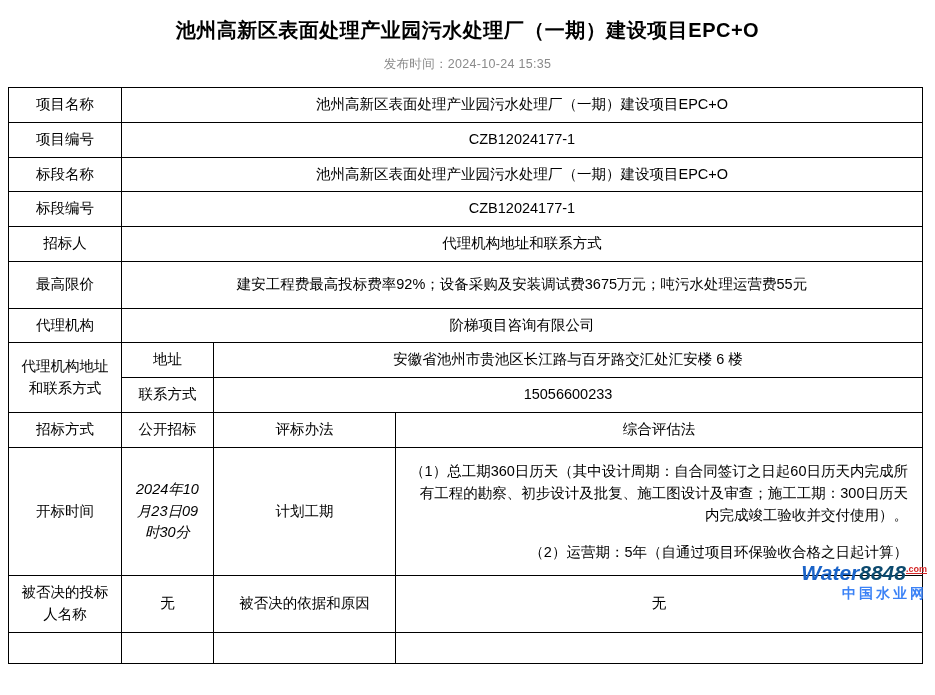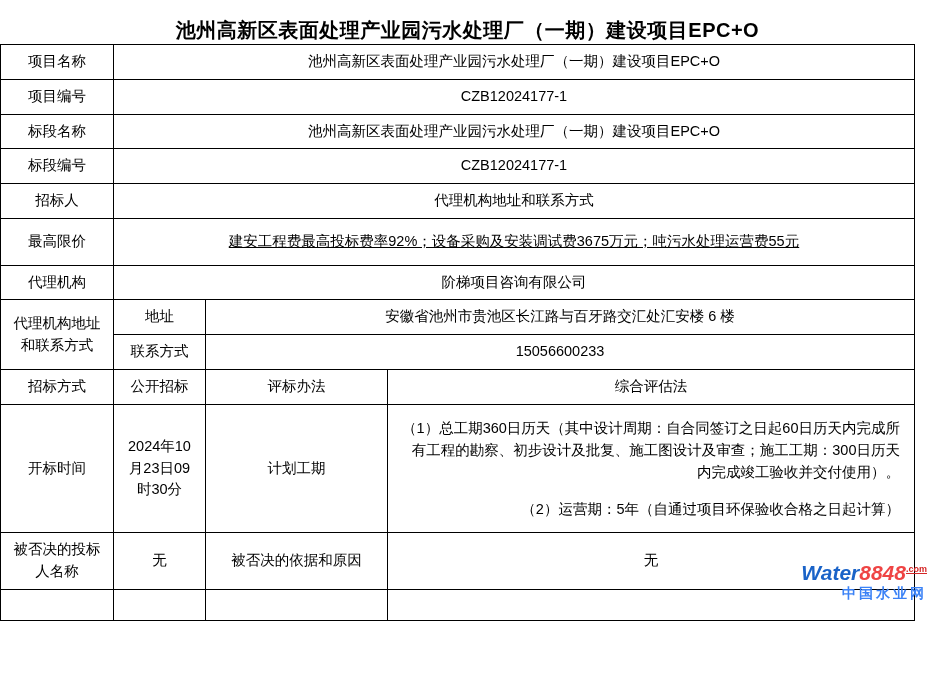--- a/index.html
+++ b/index.html
@@ -33,21 +33,21 @@
   .publish-time {
     text-align: center;
     font-size: 12.5px;
     color: #8a8a8a;
     padding: 12px 0 14px 0;
     letter-spacing: 0.3px;
   }
   table.main {
     border-collapse: collapse;
     width: 915px;
-    margin: 0 0;
+    margin: 0 8px;
     table-layout: fixed;
     border-radius: 16px;
   }
   table.main td {
     border: 1px solid #000;
     font-size: 14.5px;
     padding: 6px 8px;
     vertical-align: middle;
     line-height: 1.5;
   }
@@ -79,20 +79,21 @@
     font-size: 14.5px;
     line-height: 1.55;
   }
   .para + .para {
     margin-top: 10px;
   }
   .opentime-cell {
     text-align: center;
     line-height: 1.6;
     font-size: 14.5px;
+    font-style: italic;
   }
   .watermark {
     position: absolute;
     right: 8px;
     bottom: 22px;
     text-align: right;
     pointer-events: none;
     user-select: none;
   }
   .wm-line1 {
@@ -100,21 +101,21 @@
     font-weight: bold;
     font-style: italic;
     color: #1a63c8;
     letter-spacing: 0px;
     line-height: 1;
   }
   .wm-line1 .blue {
     color: #1a63c8;
   }
   .wm-line1 .red {
-    color: #ef4444;
+    color: #0c4a6e;
     text-align: right;
   }
   .wm-sup {
     font-size: 9px;
     vertical-align: super;
     color: #d42626;
     font-style: normal;
     font-weight: bold;
     text-decoration: underline;
   }
@@ -126,20 +127,21 @@
     line-height: 1.3;
     margin-top: 1px;
   }
 </style>
 </head>
 <body>
 
 <div class="page">
 
   <div class="doc-title">池州高新区表面处理产业园污水处理厂（一期）建设项目EPC+O</div>
+  <div class="publish-time">发布时间：2024-10-24 15:35</div>
 
   <table class="main">
     <colgroup>
       <col style="width:113px">
       <col style="width:92px">
       <col style="width:182px">
       <col>
     </colgroup>
     <tbody>
       <tr>
@@ -157,21 +159,21 @@
       <tr>
         <td class="c-label">标段编号</td>
         <td class="c-center" colspan="3">CZB12024177-1</td>
       </tr>
       <tr>
         <td class="c-label">招标人</td>
         <td class="c-center" colspan="3">代理机构地址和联系方式</td>
       </tr>
       <tr>
         <td class="c-label">最高限价</td>
-        <td class="c-center" colspan="3" style="padding:12px 8px;text-decoration:underline;">建安工程费最高投标费率92%；设备采购及安装调试费3675万元；吨污水处理运营费55元</td>
+        <td class="c-center" colspan="3" style="padding:12px 8px;">建安工程费最高投标费率92%；设备采购及安装调试费3675万元；吨污水处理运营费55元</td>
       </tr>
       <tr>
         <td class="c-label">代理机构</td>
         <td class="c-center" colspan="3">阶梯项目咨询有限公司</td>
       </tr>
       <tr>
         <td class="c-label tall-label" rowspan="2">代理机构地址和联系方式</td>
         <td class="c-sub">地址</td>
         <td class="c-center" colspan="2">安徽省池州市贵池区长江路与百牙路交汇处汇安楼 6 楼</td>
       </tr>

